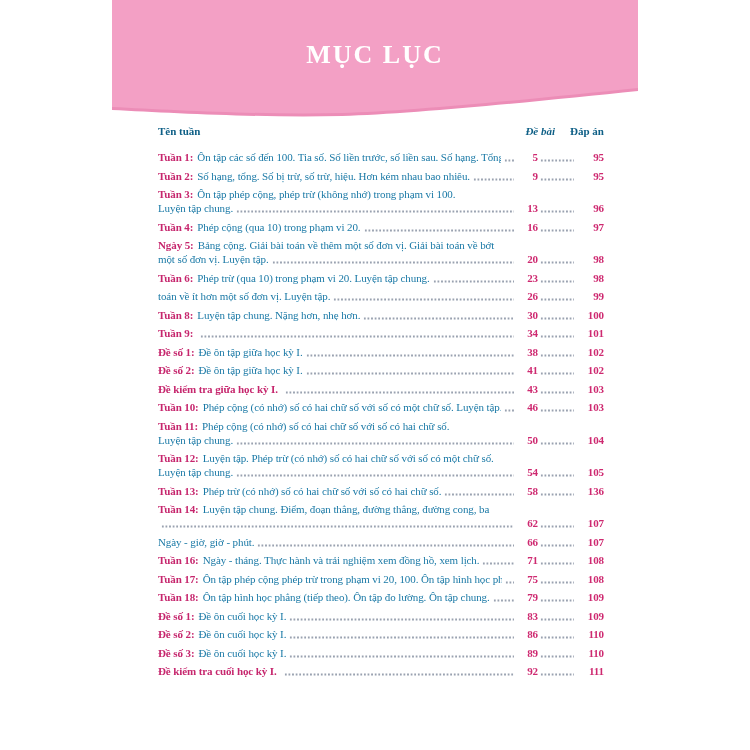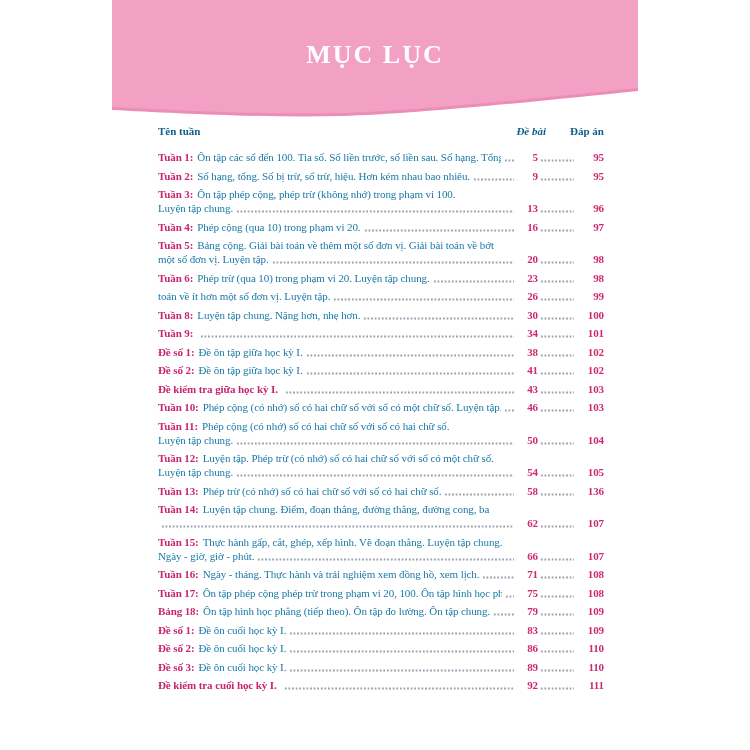--- a/index.html
+++ b/index.html
@@ -16,21 +16,21 @@
   .band-title{
     position:absolute;left:0;top:40px;width:100%;text-align:center;
     color:#ffffff;font-weight:bold;font-size:26px;letter-spacing:2px;
   }
   .toc{position:absolute;left:158px;top:124px;width:446px;}
   .toc-head{
     display:flex;align-items:flex-end;font-weight:bold;color:var(--header);
     font-size:11px;line-height:15px;margin-bottom:11px;
   }
   .col-debai{margin-left:auto;font-style:italic;}
-  .col-dapan{margin-left:24px;}
+  .col-dapan{margin-left:15px;}
   .entry{margin-bottom:4.5px;}
   .eline{
     font-size:11px;line-height:14px;letter-spacing:-0.1px;
     color:var(--body);white-space:nowrap;
   }
   .dline{display:flex;align-items:flex-end;}
   .elabel{font-weight:bold;color:var(--label);margin-right:4px;flex:0 0 auto;}
   .etext{flex:0 1 auto;overflow:hidden;}
   .dots{
     flex:1 1 10px;min-width:8px;height:3px;margin:0 2px 2px 3px;align-self:flex-end;
@@ -98,21 +98,21 @@
         <div class="eline dline">
           <span class="elabel">Tuần 4:</span>
           <span class="etext">Phép cộng (qua 10) trong phạm vi 20.</span>
           <span class="dots"></span>
           <span class="num num-debai">16</span>
           <span class="dots2"></span>
           <span class="num num-dapan">97</span>
         </div>
       </div>
       <div class="entry">
-        <div class="eline"><span class="elabel">Tuần 5:</span><span class="etext">Bảng cộng. Giải bài toán về thêm một số đơn vị. Giải bài toán về bớt</span></div>
+        <div class="eline"><span class="elabel">Ngày 5:</span><span class="etext">Bảng cộng. Giải bài toán về thêm một số đơn vị. Giải bài toán về bớt</span></div>
         <div class="eline dline">
           <span class="etext">một số đơn vị. Luyện tập.</span>
           <span class="dots"></span>
           <span class="num num-debai">20</span>
           <span class="dots2"></span>
           <span class="num num-dapan">98</span>
         </div>
       </div>
       <div class="entry">
         <div class="eline dline">
@@ -224,21 +224,20 @@
       <div class="entry">
         <div class="eline"><span class="elabel">Tuần 14:</span><span class="etext">Luyện tập chung. Điểm, đoạn thẳng, đường thẳng, đường cong, ba</span></div>
         <div class="eline dline">
           <span class="dots"></span>
           <span class="num num-debai">62</span>
           <span class="dots2"></span>
           <span class="num num-dapan">107</span>
         </div>
       </div>
       <div class="entry">
-        <div class="eline"><span class="elabel">Tuần 15:</span><span class="etext">Thực hành gấp, cắt, ghép, xếp hình. Vẽ đoạn thẳng. Luyện tập chung.</span></div>
         <div class="eline dline">
           <span class="etext">Ngày - giờ, giờ - phút.</span>
           <span class="dots"></span>
           <span class="num num-debai">66</span>
           <span class="dots2"></span>
           <span class="num num-dapan">107</span>
         </div>
       </div>
       <div class="entry">
         <div class="eline dline">
@@ -255,21 +254,21 @@
           <span class="elabel">Tuần 17:</span>
           <span class="etext">Ôn tập phép cộng phép trừ trong phạm vi 20, 100. Ôn tập hình học phẳng.</span>
           <span class="dots"></span>
           <span class="num num-debai">75</span>
           <span class="dots2"></span>
           <span class="num num-dapan">108</span>
         </div>
       </div>
       <div class="entry">
         <div class="eline dline">
-          <span class="elabel">Bảng 18:</span>
+          <span class="elabel">Tuần 18:</span>
           <span class="etext">Ôn tập hình học phẳng (tiếp theo). Ôn tập đo lường. Ôn tập chung.</span>
           <span class="dots"></span>
           <span class="num num-debai">79</span>
           <span class="dots2"></span>
           <span class="num num-dapan">109</span>
         </div>
       </div>
       <div class="entry">
         <div class="eline dline">
           <span class="elabel">Đề số 1:</span>

